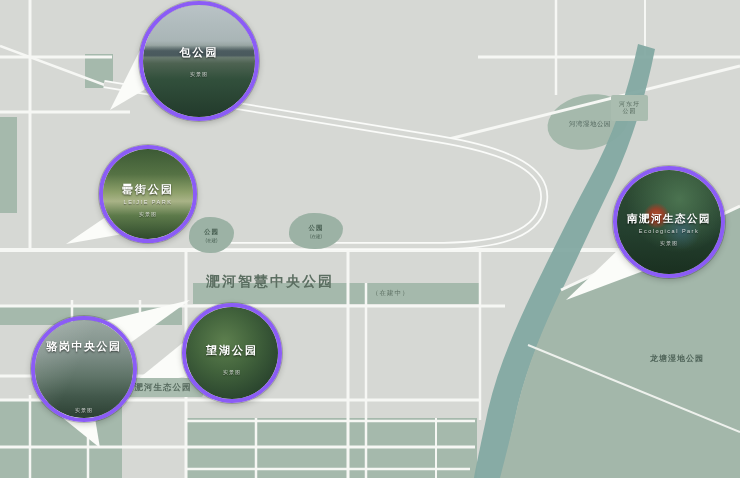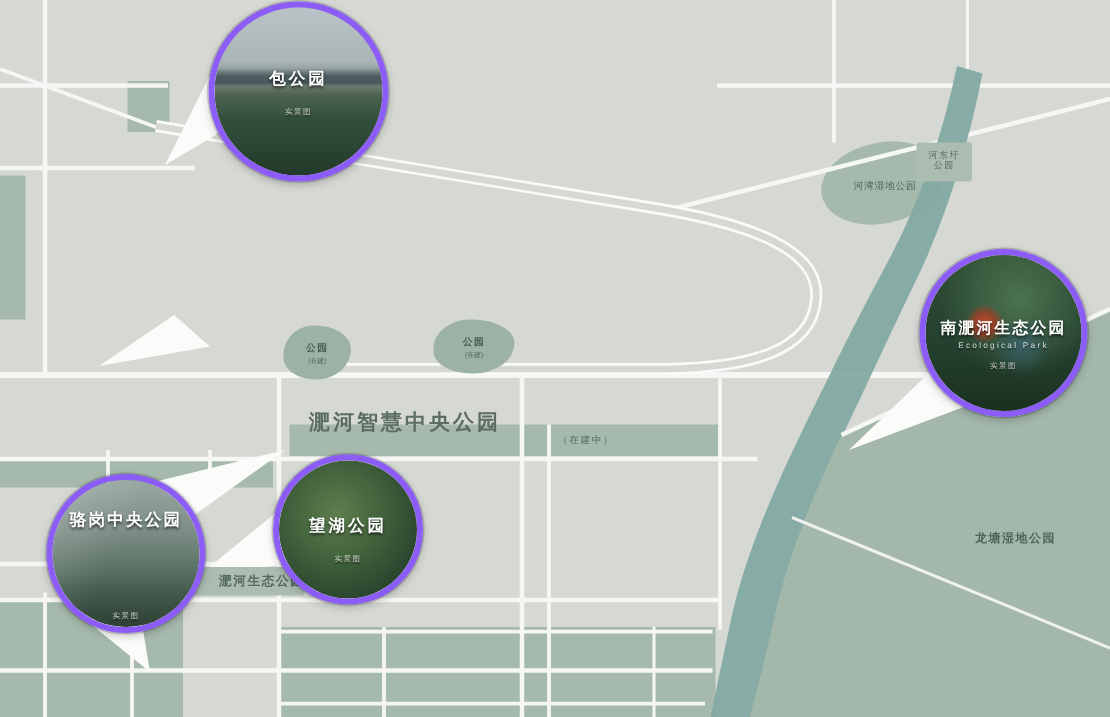--- a/index.html
+++ b/index.html
@@ -10,21 +10,21 @@
   }
   .stage svg{position:absolute;left:0;top:0;}
   .lbl{position:absolute;white-space:nowrap;color:#5b6e61;z-index:4;}
   .lbl-smart{left:206px;top:273px;font-size:14px;letter-spacing:2px;font-weight:bold;}
   .lbl-uc{left:372px;top:289px;font-size:6.5px;letter-spacing:1px;}
   .lbl-longtang{left:650px;top:353px;font-size:8px;letter-spacing:1px;color:#50655a;font-weight:bold;}
   .lbl-wetblob{left:560px;top:120px;width:60px;text-align:center;font-size:6.5px;letter-spacing:.5px;color:#4e635a;}
   .greenbox{position:absolute;background:#aabdb0;border-radius:2px;z-index:4;
     display:flex;flex-direction:column;align-items:center;justify-content:center;
     color:#55695d;}
-  .box-feihe{left:123px;top:378px;width:80px;height:19px;font-size:8.5px;letter-spacing:1px;font-weight:bold;align-items:flex-end;}
+  .box-feihe{left:123px;top:378px;width:80px;height:19px;font-size:8.5px;letter-spacing:1px;font-weight:bold;}
   .box-hedong{left:611px;top:95px;width:37px;height:26px;font-size:6px;line-height:7px;letter-spacing:1px;}
   .loop-park{position:absolute;background:#9cb2a5;z-index:4;
     display:flex;flex-direction:column;align-items:center;justify-content:center;
     color:#496053;border-radius:46% 54% 52% 48% / 55% 45% 58% 42%;}
   .loop-park .l1{font-size:6.5px;letter-spacing:1px;font-weight:bold;}
   .loop-park .l2{font-size:4.5px;margin-top:1px;}
   .lp-left{left:189px;top:217px;width:45px;height:36px;}
   .lp-right{left:289px;top:213px;width:54px;height:36px;}
   
   .plaque{position:absolute;left:193px;top:182px;width:119px;height:40px;z-index:5;
@@ -165,20 +165,28 @@
 
 
   <div class="callout co-bao">
     <div class="photo"></div>
     <div class="txt">
       <div class="c-name">包公园</div>
       <div class="c-cap">实景图</div>
     </div>
   </div>
 
+  <div class="callout co-leijie">
+    <div class="photo"></div>
+    <div class="txt">
+      <div class="c-name">罍街公园</div>
+      <div class="c-en">LEIJIE PARK</div>
+      <div class="c-cap" style="margin-top:6px">实景图</div>
+    </div>
+  </div>
 
   <div class="callout co-luogang">
     <div class="photo"></div>
     <div class="txt">
       <div class="c-name">骆岗中央公园</div>
       <div class="c-cap">实景图</div>
     </div>
   </div>
 
   <div class="callout co-wanghu">

